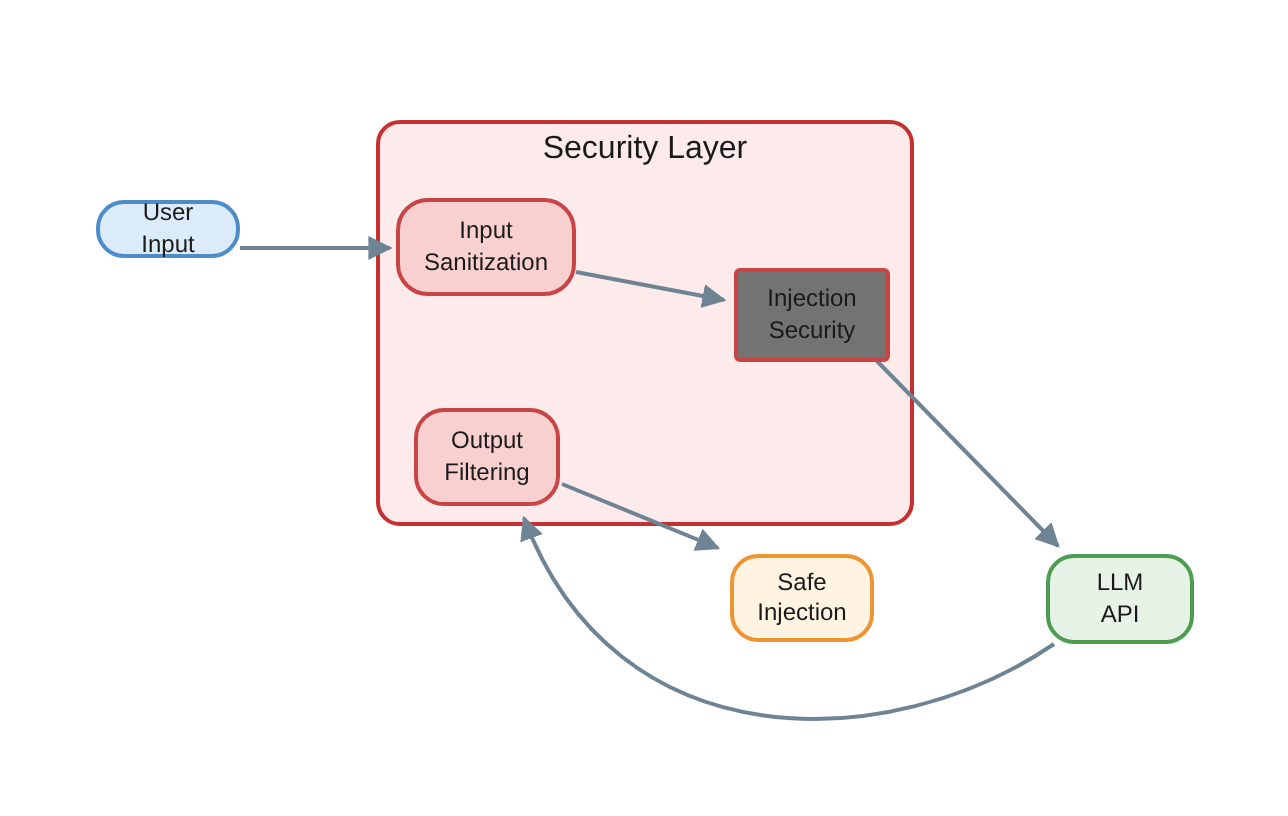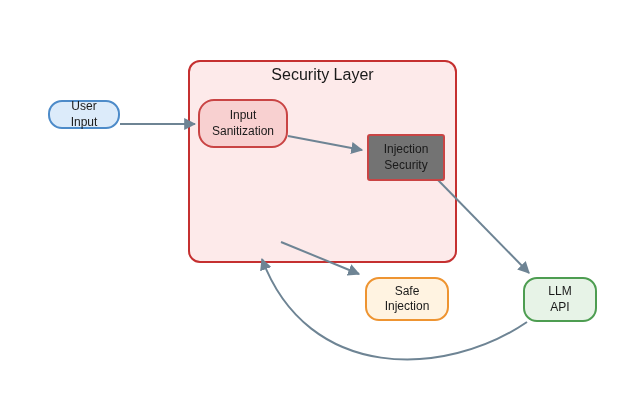--- a/index.html
+++ b/index.html
@@ -80,22 +80,26 @@
   <div class="node" style="left: 198px; top: 99px; width: 90px; height: 49px; border-radius: 16px; background-color: rgb(248, 208, 208); border-color: rgb(201, 68, 68);">
     <span>Input</span>
     <span>Sanitization</span>
   </div>
 
   <div class="node" style="left: 367px; top: 134px; width: 78px; height: 47px; border-radius: 3px; background-color: #737373; border-color: rgb(201, 68, 68);">
     <span>Injection</span>
     <span>Security</span>
   </div>
 
+  <div class="node" style="left: 207px; top: 204px; width: 73px; height: 49px; border-radius: 15px; background-color: rgb(248, 208, 208); border-color: rgb(201, 68, 68);">
+    <span>Output</span>
+    <span>Filtering</span>
+  </div>
 
-  <div class="node" style="left: 365px; top: 277px; width: 84px; height: 44px; border-radius: 14px; background-color: rgb(255, 243, 225); border-color: rgb(238, 148, 49); text-align: right;">
+  <div class="node" style="left: 365px; top: 277px; width: 72px; height: 44px; border-radius: 14px; background-color: rgb(255, 243, 225); border-color: rgb(238, 148, 49); text-align: right;">
     <span>Safe</span>
     <span>Injection</span>
   </div>
 
   <div class="node" style="left: 523px; top: 277px; width: 74px; height: 45px; border-radius: 14px; background-color: rgb(231, 243, 231); border-color: rgb(77, 157, 81);">
     <span>LLM</span>
     <span>API</span>
   </div>
 
 </div>

